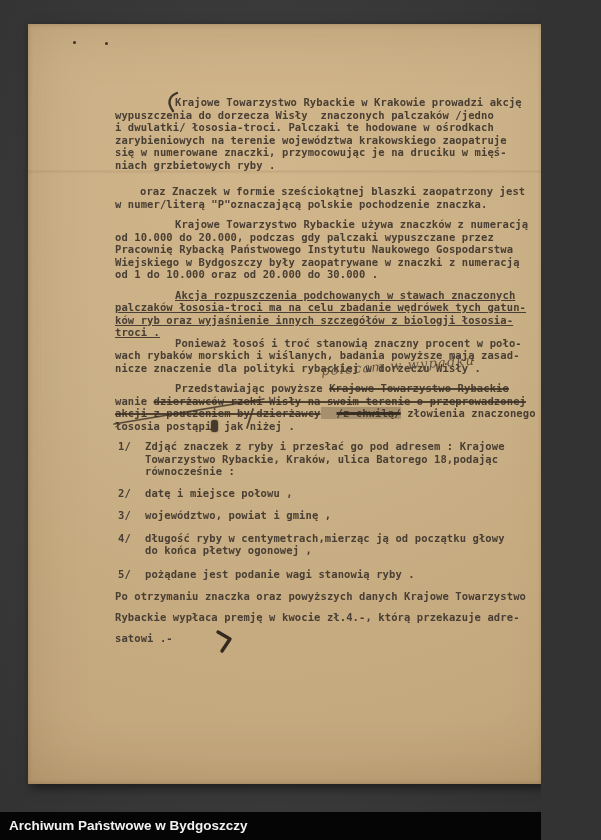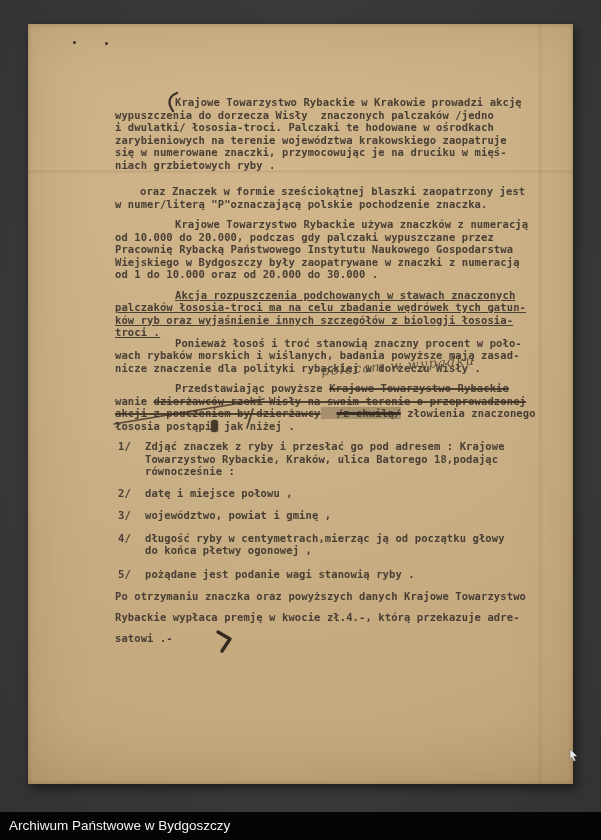--- a/index.html
+++ b/index.html
@@ -1,16 +1,16 @@
 <!DOCTYPE html>
 <html><head>
 <meta charset="utf-8">
 <style>
   html,body{margin:0;padding:0;background:#333;}
-  .stage{position:relative;width:601px;height:840px;overflow:hidden;
+  .stage{position:relative;width:541px;height:840px;overflow:hidden;
          background:radial-gradient(ellipse at 50% 45%, #404040 0%, #3a3a3a 55%, #323232 100%);}
   .paper{position:absolute;left:28px;top:24px;width:545px;height:760px;
          background:
            linear-gradient(to bottom, rgba(0,0,0,0) 146px, rgba(110,85,55,.14) 147px, rgba(0,0,0,0) 150px),
            linear-gradient(to right, rgba(0,0,0,0) 510px, rgba(110,85,55,.13) 512px, rgba(0,0,0,0) 515px),
            radial-gradient(ellipse 120% 90% at 45% 20%, #d1b58b 0%, #cab086 45%, #c3a77d 85%, #b99d73 100%);
          box-shadow: 3px 4px 10px rgba(0,0,0,.5), inset 0 0 60px rgba(120,90,50,.22), inset 0 0 5px rgba(90,60,30,.3);}
   .textblock{position:absolute;left:87px;top:72px;width:448px;
          font-family:"DejaVu Sans Mono",monospace;font-size:10.5px;line-height:12.5px;
          font-weight:bold;letter-spacing:.1px;color:#483e33;}
@@ -28,21 +28,21 @@
   .d1{left:45px;top:17px;} .d2{left:77px;top:18px;}
   .paren{position:absolute;left:136px;top:67px;}
   .hwnote{position:absolute;left:293px;top:334px;font-family:"DejaVu Serif",serif;
           font-style:italic;font-size:13px;letter-spacing:1.2px;color:#4e4234;
           opacity:.85;transform:rotate(-4deg);white-space:nowrap;}
   .cross{position:absolute;left:84px;top:369px;}
   .chevron{position:absolute;left:186px;top:604px;}
   .cursor{position:absolute;left:541px;top:725px;}
   .captionbar{position:absolute;left:0;top:812px;width:601px;height:28px;background:#050505;}
   .captionbar span{display:block;padding-left:9px;line-height:27px;
-          font-family:"Liberation Sans",sans-serif;font-weight:normal;font-size:13.5px;color:#f2f2f2;}
+          font-family:"Liberation Sans",sans-serif;font-weight:bold;font-size:13.5px;color:#f2f2f2;}
 </style>
 </head>
 <body>
 
 <div class="stage">
   <div class="paper">
     <div class="dot d1"></div>
     <div class="dot d2"></div>
 
     <div class="textblock">

